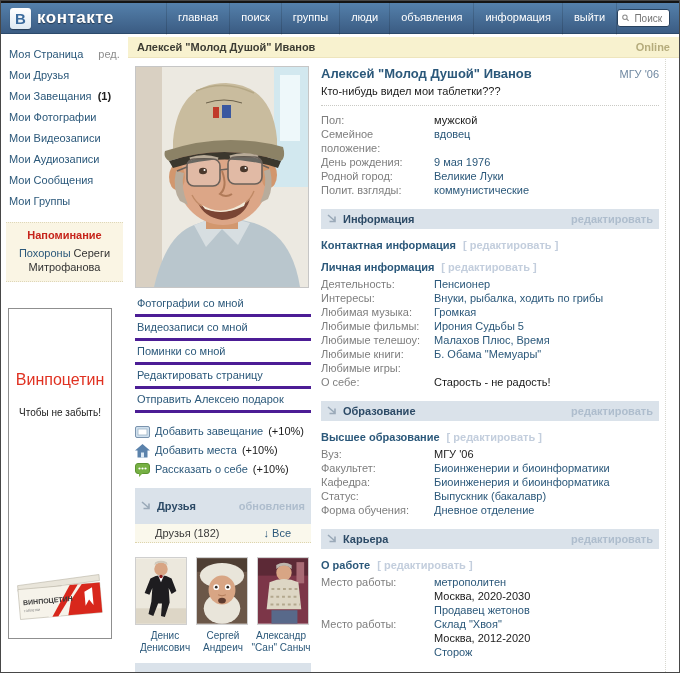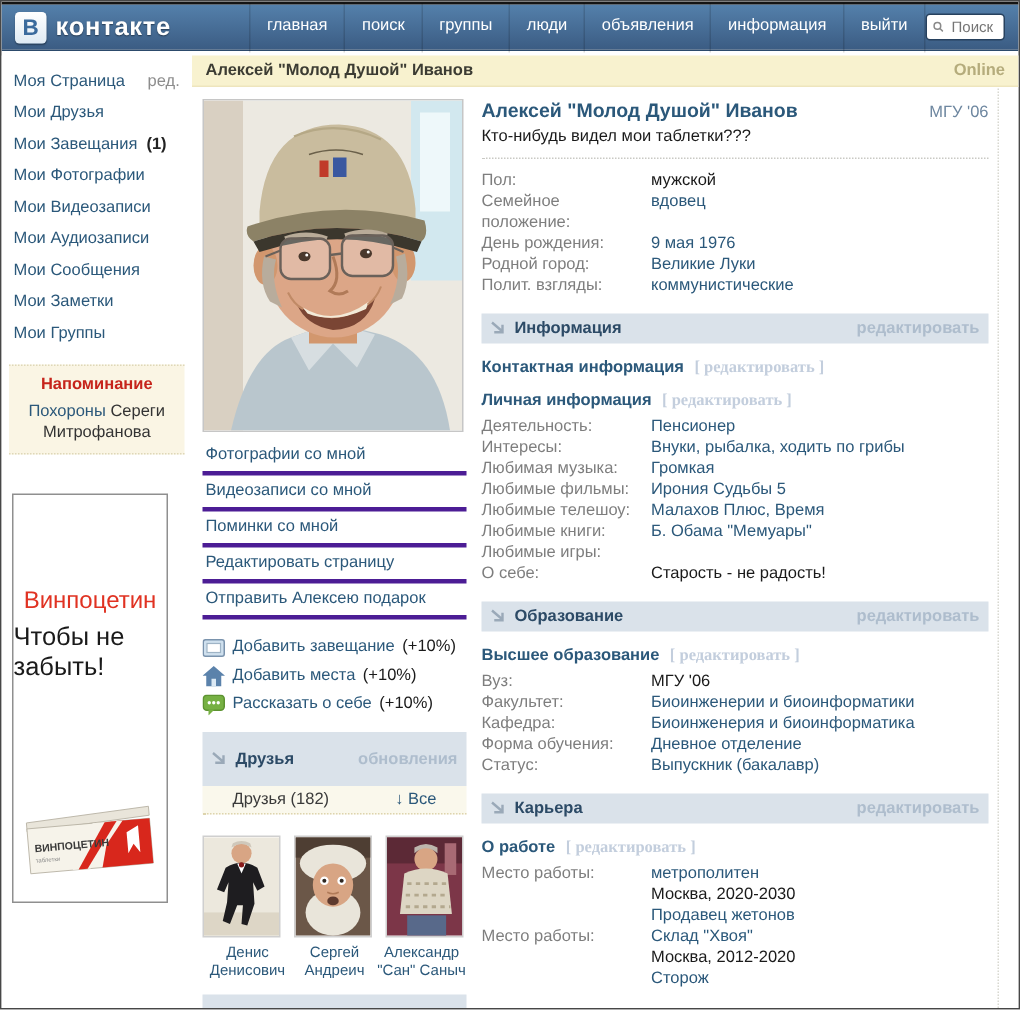--- a/index.html
+++ b/index.html
@@ -43,25 +43,25 @@
   .lnk { color: #2b587a; cursor: pointer; text-decoration: none; }
   .side-edit { color: #8d8d8d; margin-left: 12px; cursor: pointer; }
   .side-count { color: #222; font-weight: bold; margin-left: 3px; }
   .reminder {
     margin: 10px 5px 0 5px; background: #faf5e4; padding: 6px 4px 7px;
     text-align: center; border-top: 1px dotted #ded7b8; border-bottom: 1px dotted #ded7b8;
   }
   .reminder-title { color: #c6241b; font-weight: bold; margin-bottom: 5px; }
   .reminder-body { color: #333; line-height: 14px; }
   .ad-box {
-    margin: 26px 0 0 7px; width: 104px; height: 273px; border: 1px solid #8f8f8f;
+    margin: 26px 0 0 7px; width: 104px; height: 331px; border: 1px solid #8f8f8f;
     background: #fff; display: flex; flex-direction: column; align-items: center; cursor: pointer;
   }
   .ad-title { margin-top: 62px; color: #e03222; font-size: 16px; }
-  .ad-sub { margin-top: 5px; color: #1a1a1a; font-size: 17px; }
+  .ad-sub { margin-top: 18px; color: #1a1a1a; font-size: 10px; }
   .ad-img { margin-top: auto; margin-bottom: 14px; }
   
   .main { position: absolute; top: 36px; left: 127px; right: 0; bottom: 0; background: #fff; }
   .titlebar {
     height: 21px; background: #f8f2cf; border-bottom: 1px solid #eee5bd;
     display: flex; align-items: center; padding: 0 9px;
   }
   .titlebar-name { font-weight: bold; color: #3c3c33; }
   .titlebar-online { margin-left: auto; color: #b5ac7c; font-weight: bold; }
   .content { display: flex; padding: 8px 20px 0 7px; gap: 10px; }
@@ -97,21 +97,21 @@
   .r-head { display: flex; align-items: baseline; }
   .r-name { color: #2b587a; font-weight: bold; font-size: 13px; }
   .r-badge { margin-left: auto; color: #6e87a0; }
   .r-status { margin-top: 4px; color: #1a1a1a; }
   .dotted-div { border-bottom: 1px dotted #c9c9c4; margin: 8px 0 7px; }
   .frow { display: flex; line-height: 14px; }
   .flabel { width: 113px; flex: none; color: #7e7e7e; }
   .fval { color: #1a1a1a; text-align: right; }
   .fjobs { line-height: 14px; }
   .sub-head { margin: 10px 0 4px; font-weight: bold; color: #2b587a; }
-  .sub-edit { color: #c3cedd; font-weight: bold; margin-left: 7px; cursor: pointer; font-family: Liberation Serif, serif; }
+  .sub-edit { color: #c3cedd; font-weight: bold; margin-left: 7px; cursor: pointer; }
   .rsec { margin-top: 12px; margin-bottom: 2px; height: 20px; }
 </style>
 </head>
 <body>
 
 <div class="page">
 
   <div class="nav">
     <div class="logo">
       <div class="logo-box">В</div>
@@ -152,23 +152,20 @@
         <span class="lnk">Мои Фотографии</span>
       </div>
       <div class="side-row">
         <span class="lnk">Мои Видеозаписи</span>
       </div>
       <div class="side-row">
         <span class="lnk">Мои Аудиозаписи</span>
       </div>
       <div class="side-row">
         <span class="lnk">Мои Сообщения</span>
-      </div>
-      <div class="side-row">
-        <span class="lnk">Мои Заметки</span>
       </div>
       <div class="side-row">
         <span class="lnk">Мои Группы</span>
       </div>
     </div>
     <div class="reminder">
       <div class="reminder-title">Напоминание</div>
       <div class="reminder-body"><span class="lnk">Похороны</span><span> Сереги Митрофанова</span></div>
     </div>
     <div class="ad-box">
@@ -446,26 +443,26 @@
           </div>
         <div class="frow">
             <span class="flabel">Факультет:</span>
             <span class="lnk">Биоинженерии и биоинформатики</span>
           </div>
         <div class="frow">
             <span class="flabel">Кафедра:</span>
             <span class="lnk">Биоинженерия и биоинформатика</span>
           </div>
         <div class="frow">
+            <span class="flabel">Статус:</span>
+            <span class="lnk">Выпускник (бакалавр)</span>
+          </div>
+        <div class="frow">
             <span class="flabel">Форма обучения:</span>
             <span class="lnk">Дневное отделение</span>
-          </div>
-        <div class="frow">
-            <span class="flabel">Статус:</span>
-            <span class="lnk">Выпускник (бакалавр)</span>
           </div>
 
         <div class="sec-header rsec">
           <svg class="sec-arrow" width="11" height="10" viewBox="0 0 11 10">
             <path d="M1 1 L8 7 M8 2.5 V7.5 H2.5" stroke="#9aa9b8" stroke-width="1.6" fill="none"></path>
           </svg>
           <span class="sec-title">Карьера</span>
           <span class="sec-right">редактировать</span>
         </div>
         <div class="sub-head">

